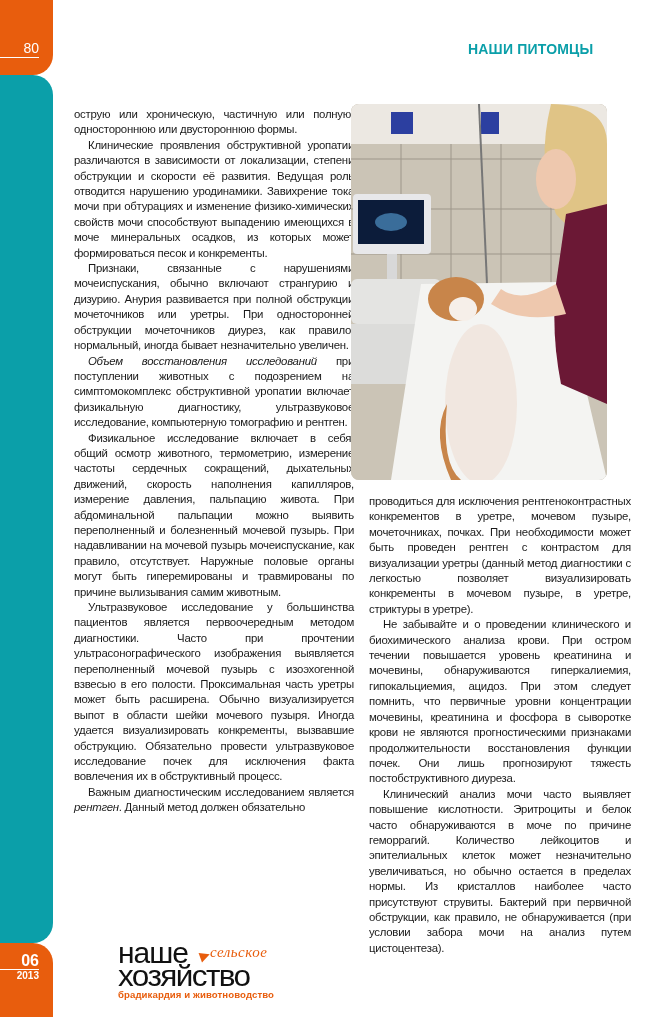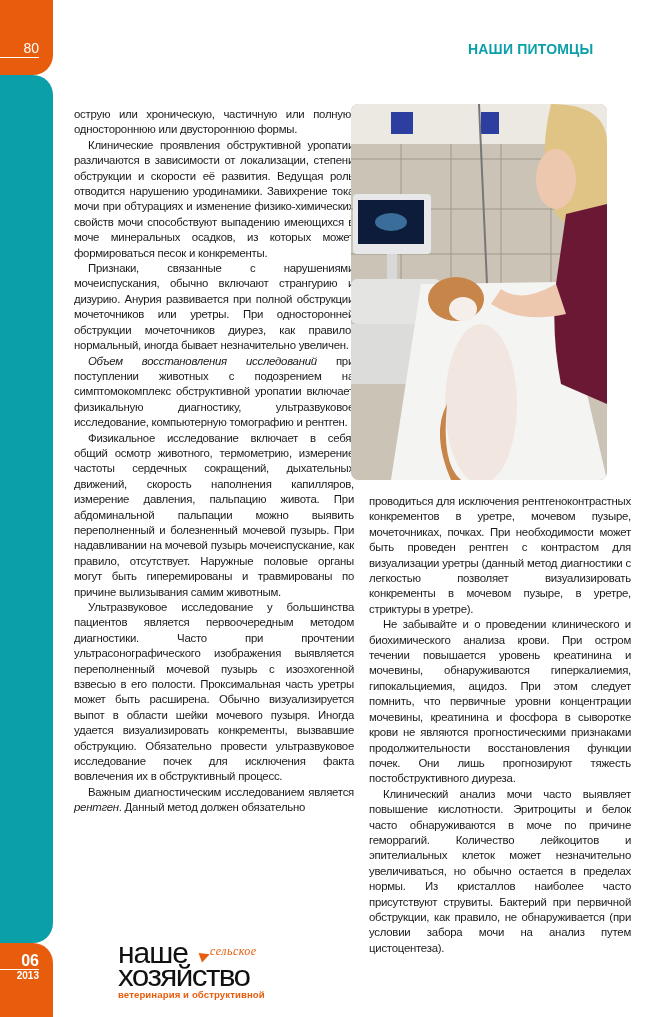--- a/index.html
+++ b/index.html
@@ -56,21 +56,21 @@
   .logo .l1 {
     position: absolute; left: 0; top: 0; font-family: "Liberation Sans", sans-serif;
     font-size: 30px; line-height: 26px; color: #111; letter-spacing: -1px; font-weight: normal;
   }
   .logo .l2 {
     position: absolute; left: 0; top: 22px; font-family: "Liberation Sans", sans-serif;
     font-size: 30px; line-height: 28px; color: #111; letter-spacing: -1.5px; transform: scaleX(1.05); transform-origin: left;
   }
   .logo .script {
     position: absolute; left: 92px; top: 4px; font-family: "Liberation Serif", serif; font-style: italic;
-    font-size: 12px; color: #e85d0d; letter-spacing: 0.5px;
+    font-size: 15px; color: #e85d0d; letter-spacing: 0.5px;
   }
   .logo .arrow {
     position: absolute; left: 82px; top: 11px; width: 0; height: 0;
     border-left: 10px solid #e85d0d; border-top: 5px solid transparent; border-bottom: 5px solid transparent;
     transform: rotate(-20deg);
   }
   .logo .l3 {
     position: absolute; left: 0; top: 49px; font-size: 9.6px; color: #e85d0d; font-weight: bold; white-space: nowrap; letter-spacing: 0.1px;
   }
 </style>
@@ -144,14 +144,14 @@
 <div class="issue">
   <div class="num">06</div>
   <div class="yr">2013</div>
 </div>
 
 <div class="logo">
   <div class="l1">наше</div>
   <div class="arrow"></div>
   <div class="script">сельское</div>
   <div class="l2">хозяйство</div>
-  <div class="l3">ветеринария и обструктивной</div>
+  <div class="l3">брадикардия и животноводство</div>
 </div>
 
 </body></html>

